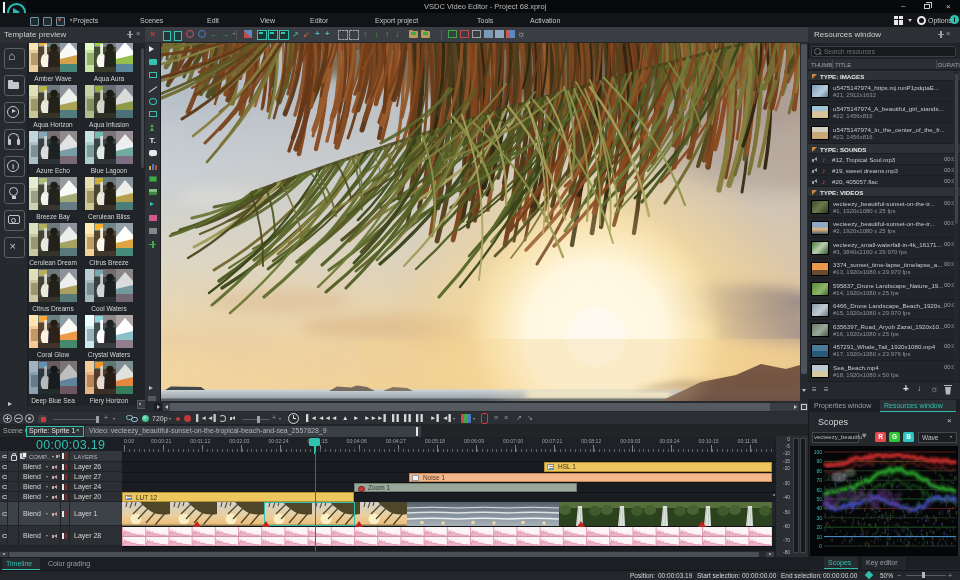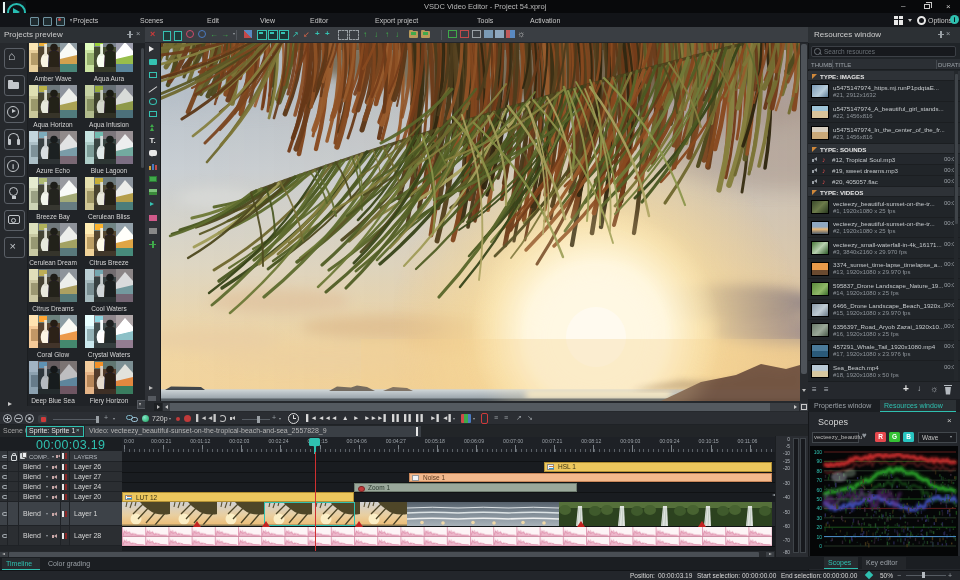--- a/index.html
+++ b/index.html
@@ -1,15 +1,15 @@
 <!DOCTYPE html>
 <html><head><meta charset="utf-8"><style>html,body{margin:0;padding:0;background:#191c1f;}*{font-family:'Liberation Sans',sans-serif;}div{line-height:1.15;}</style></head><body>
 <div style="position:relative;width:960px;height:580px;overflow:hidden;background:#191c1f;">
     <div style="position:absolute;left:0px;top:0px;width:960px;height:13px;background:#08090b;"></div>
-    <div style="position:absolute;left:424px;top:2.5px;font-size:7.5px;color:#b9b9b9;white-space:nowrap;">VSDC Video Editor - Project 54.xproj</div>
+    <div style="position:absolute;left:424px;top:2.5px;font-size:7.5px;color:#b9b9b9;white-space:nowrap;">VSDC Video Editor - Project 68.xproj</div>
     <div style="position:absolute;left:901px;top:1px;font-size:8px;color:#c9c9c9;white-space:nowrap;">–</div>
     <div style="position:absolute;left:924px;top:3.5px;width:5.5px;height:5.5px;border:1px solid #c9c9c9;box-sizing:border-box;"></div>
     <div style="position:absolute;left:926px;top:2px;width:5.5px;height:5.5px;border:1px solid #c9c9c9;border-bottom:none;border-left:none;box-sizing:border-box;"></div>
     <div style="position:absolute;left:946px;top:1.5px;font-size:8px;color:#c9c9c9;white-space:nowrap;">×</div>
     <div style="position:absolute;left:2px;top:1px;width:24px;height:24px;background:#0d1418;border-radius:3px;"></div>
     <div style="position:absolute;left:3px;top:2px;width:2px;height:22px;background:#e8f4f2;"></div>
     <div style="position:absolute;left:7px;top:3px;width:19px;height:19px;border:2.2px solid #27bdb2;border-radius:50%;box-sizing:border-box;"></div>
     <div style="position:absolute;left:13px;top:8px;width:0;height:0;border-left:7px solid #27bdb2;border-top:4.5px solid transparent;border-bottom:4.5px solid transparent;"></div>
     <div style="position:absolute;left:0px;top:13px;width:960px;height:14px;background:#121418;"></div>
     <div style="position:absolute;left:30px;top:16.5px;width:7px;height:7.5px;border:1px solid #6f93a0;border-radius:1px;background:#1e2a2e;"></div>
@@ -27,21 +27,21 @@
     <div style="position:absolute;left:530px;top:16.5px;font-size:7px;color:#c6c6c6;white-space:nowrap;">Activation</div>
     <div style="position:absolute;left:894px;top:15.5px;width:9px;height:9px;background:#e8e8e8;"></div>
     <div style="position:absolute;left:898px;top:15.5px;width:1.2px;height:9px;background:#17191d;"></div>
     <div style="position:absolute;left:894px;top:19px;width:9px;height:1.2px;background:#17191d;"></div>
     <div style="position:absolute;left:908px;top:19px;width:0;height:0;border-top:3.5px solid #c9c9c9;border-left:2.2px solid transparent;border-right:2.2px solid transparent;"></div>
     <div style="position:absolute;left:917px;top:15.5px;width:9px;height:9px;border:2px solid #e8e8e8;border-radius:50%;box-sizing:border-box;"></div>
     <div style="position:absolute;left:928px;top:16.5px;font-size:7px;color:#c6c6c6;white-space:nowrap;">Options</div>
     <div style="position:absolute;left:950px;top:15px;width:9px;height:9px;background:#2fc0b0;border-radius:50%;"></div>
     <div style="position:absolute;left:953.4px;top:15.6px;font-size:7px;color:#0a0d10;white-space:nowrap;font-weight:bold">i</div>
     <div style="position:absolute;left:0px;top:27px;width:145px;height:16px;background:#2c3034;"></div>
-    <div style="position:absolute;left:4px;top:30px;font-size:8px;color:#cdcdcd;white-space:nowrap;">Projects preview</div>
+    <div style="position:absolute;left:4px;top:30px;font-size:8px;color:#cdcdcd;white-space:nowrap;">Template preview</div>
     <div style="position:absolute;left:129px;top:30.5px;width:1.6px;height:7px;background:#9aa0a5;"></div>
     <div style="position:absolute;left:127px;top:33.5px;width:6px;height:1.6px;background:#9aa0a5;"></div>
     <div style="position:absolute;left:136px;top:29.5px;font-size:7.5px;color:#9aa0a5;white-space:nowrap;">×</div>
     <div style="position:absolute;left:145px;top:27px;width:663px;height:16px;background:#3a3e43;border-bottom:1px solid #22252a;box-sizing:border-box;"></div>
     <div style="position:absolute;left:808px;top:27px;width:152px;height:16px;background:#2c3034;"></div>
     <div style="position:absolute;left:814px;top:30px;font-size:8px;color:#cdcdcd;white-space:nowrap;">Resources window</div>
     <div style="position:absolute;left:940px;top:30.5px;width:1.6px;height:7px;background:#9aa0a5;"></div>
     <div style="position:absolute;left:938px;top:33.5px;width:6px;height:1.6px;background:#9aa0a5;"></div>
     <div style="position:absolute;left:946px;top:29.5px;font-size:7.5px;color:#9aa0a5;white-space:nowrap;">×</div>
     <div style="position:absolute;left:150px;top:29px;font-size:9px;color:#d23a3a;white-space:nowrap;font-weight:bold">×</div>

